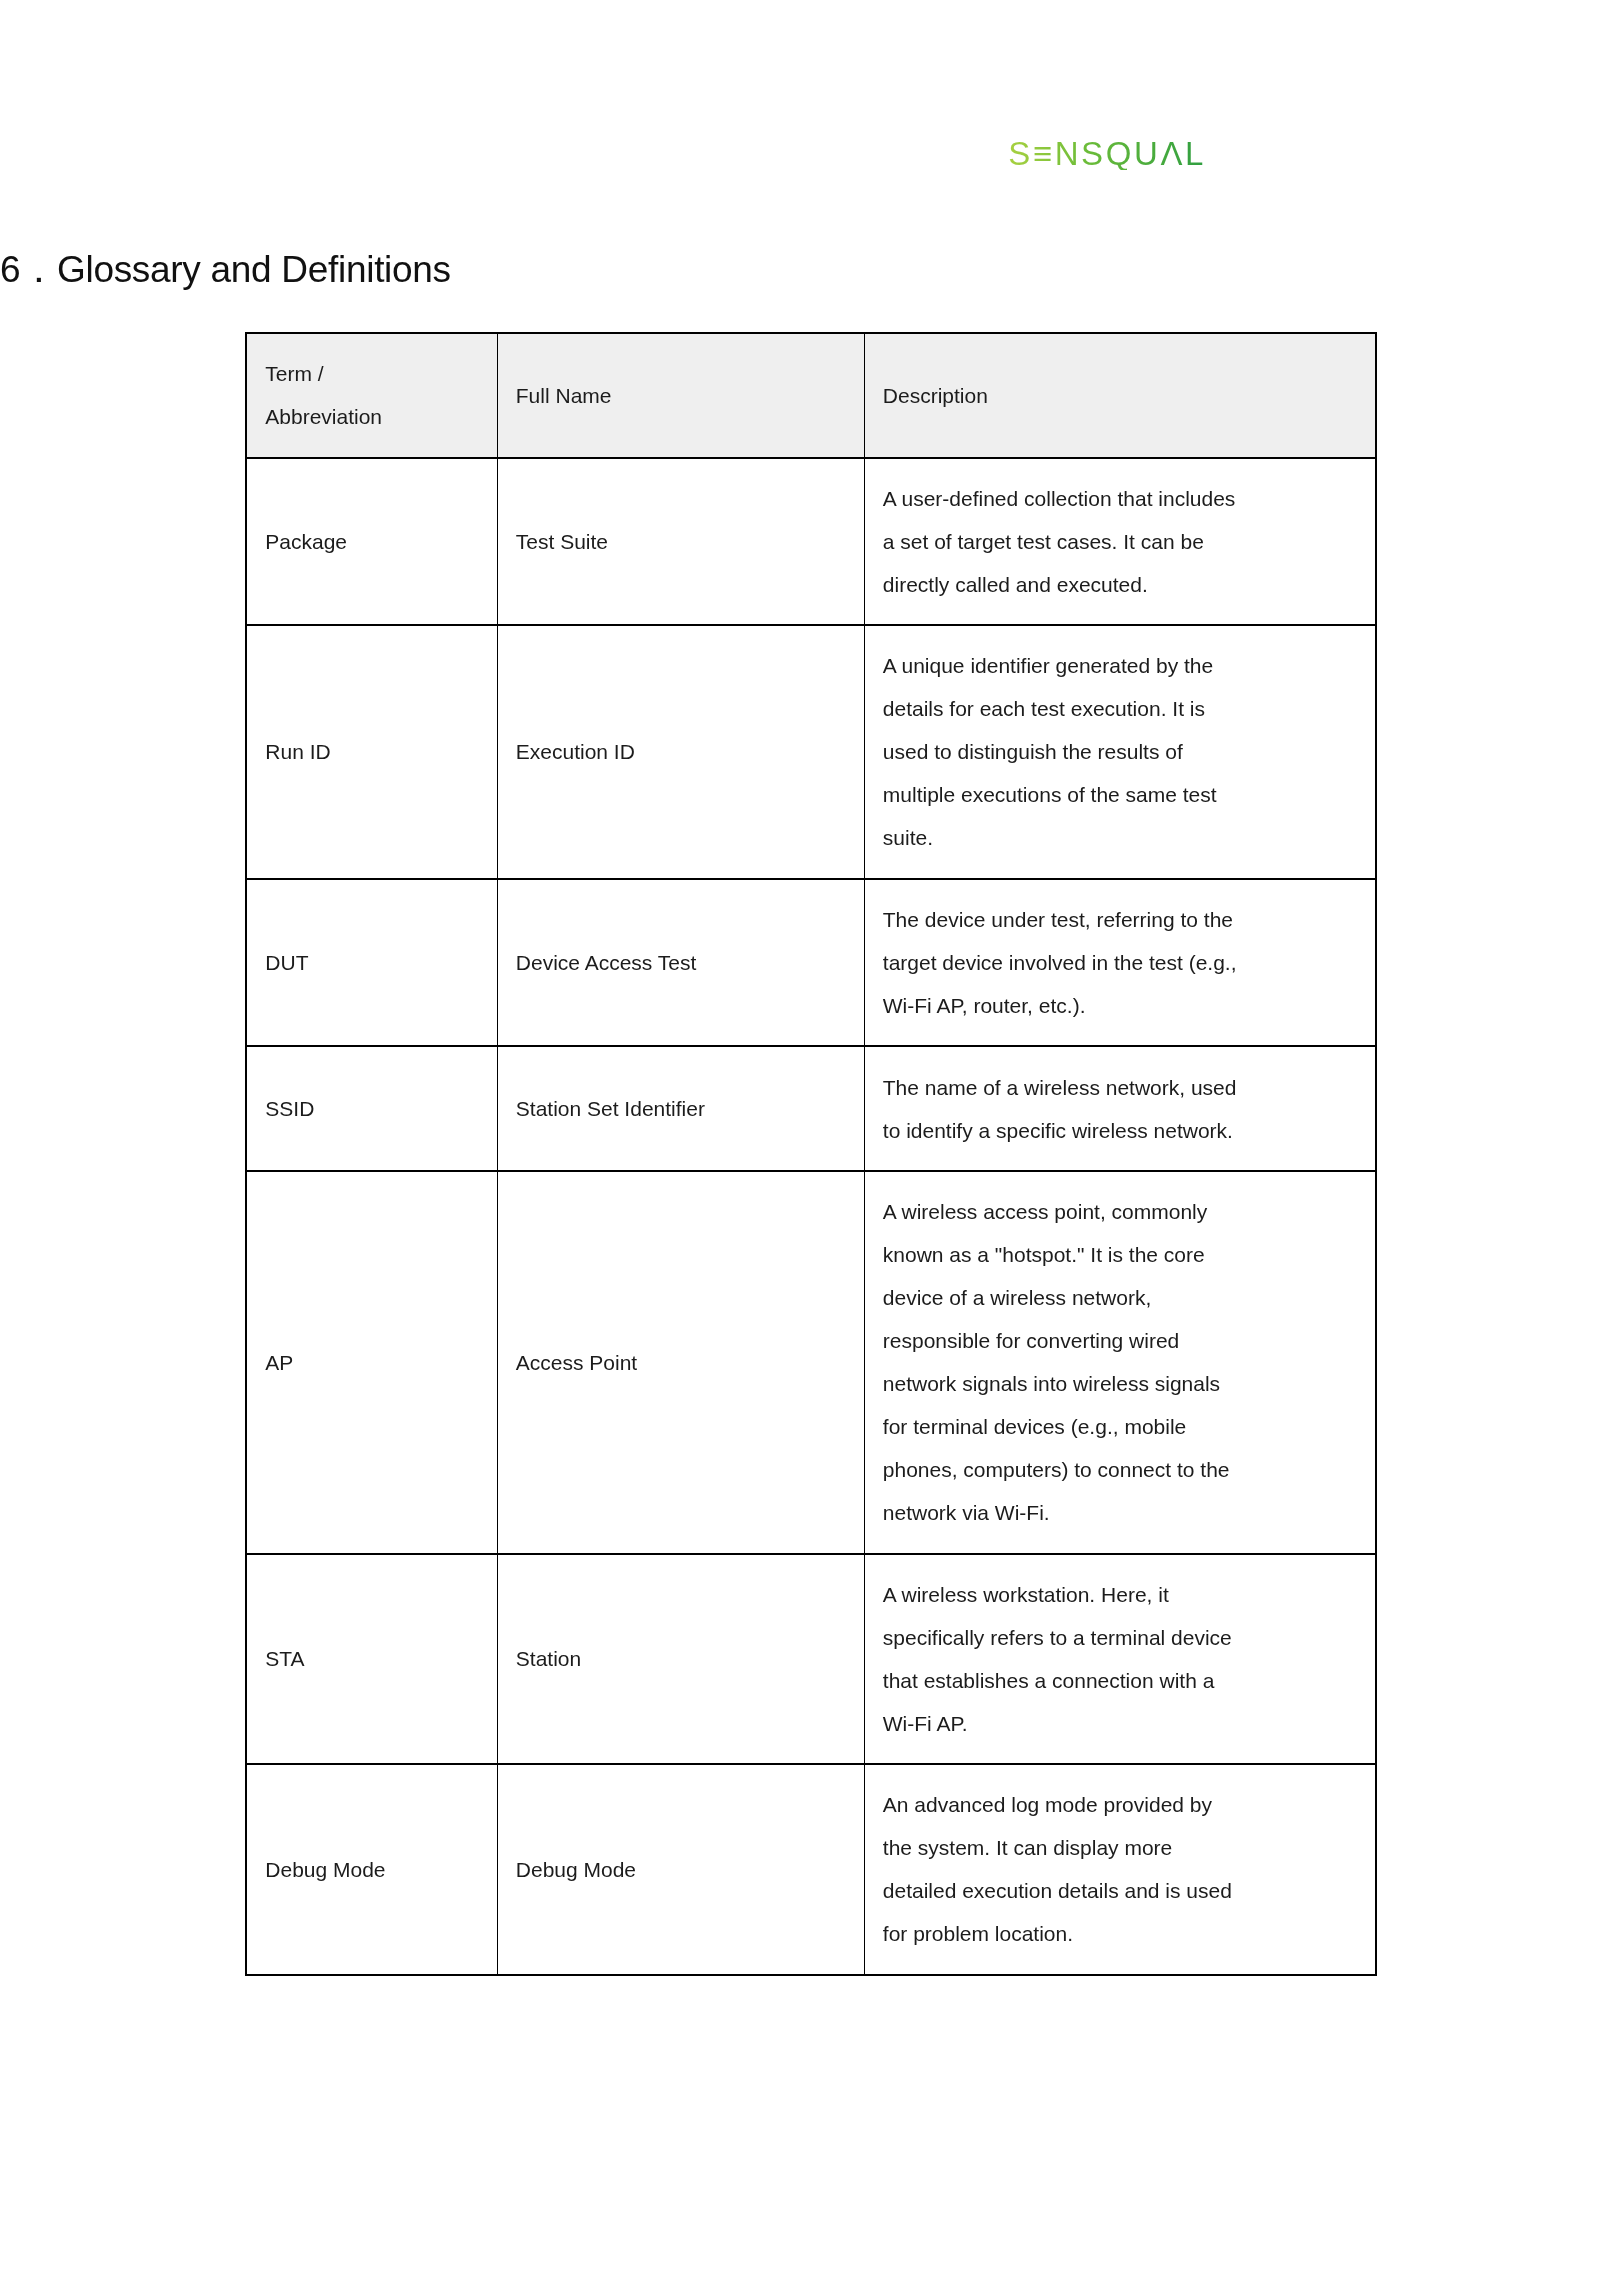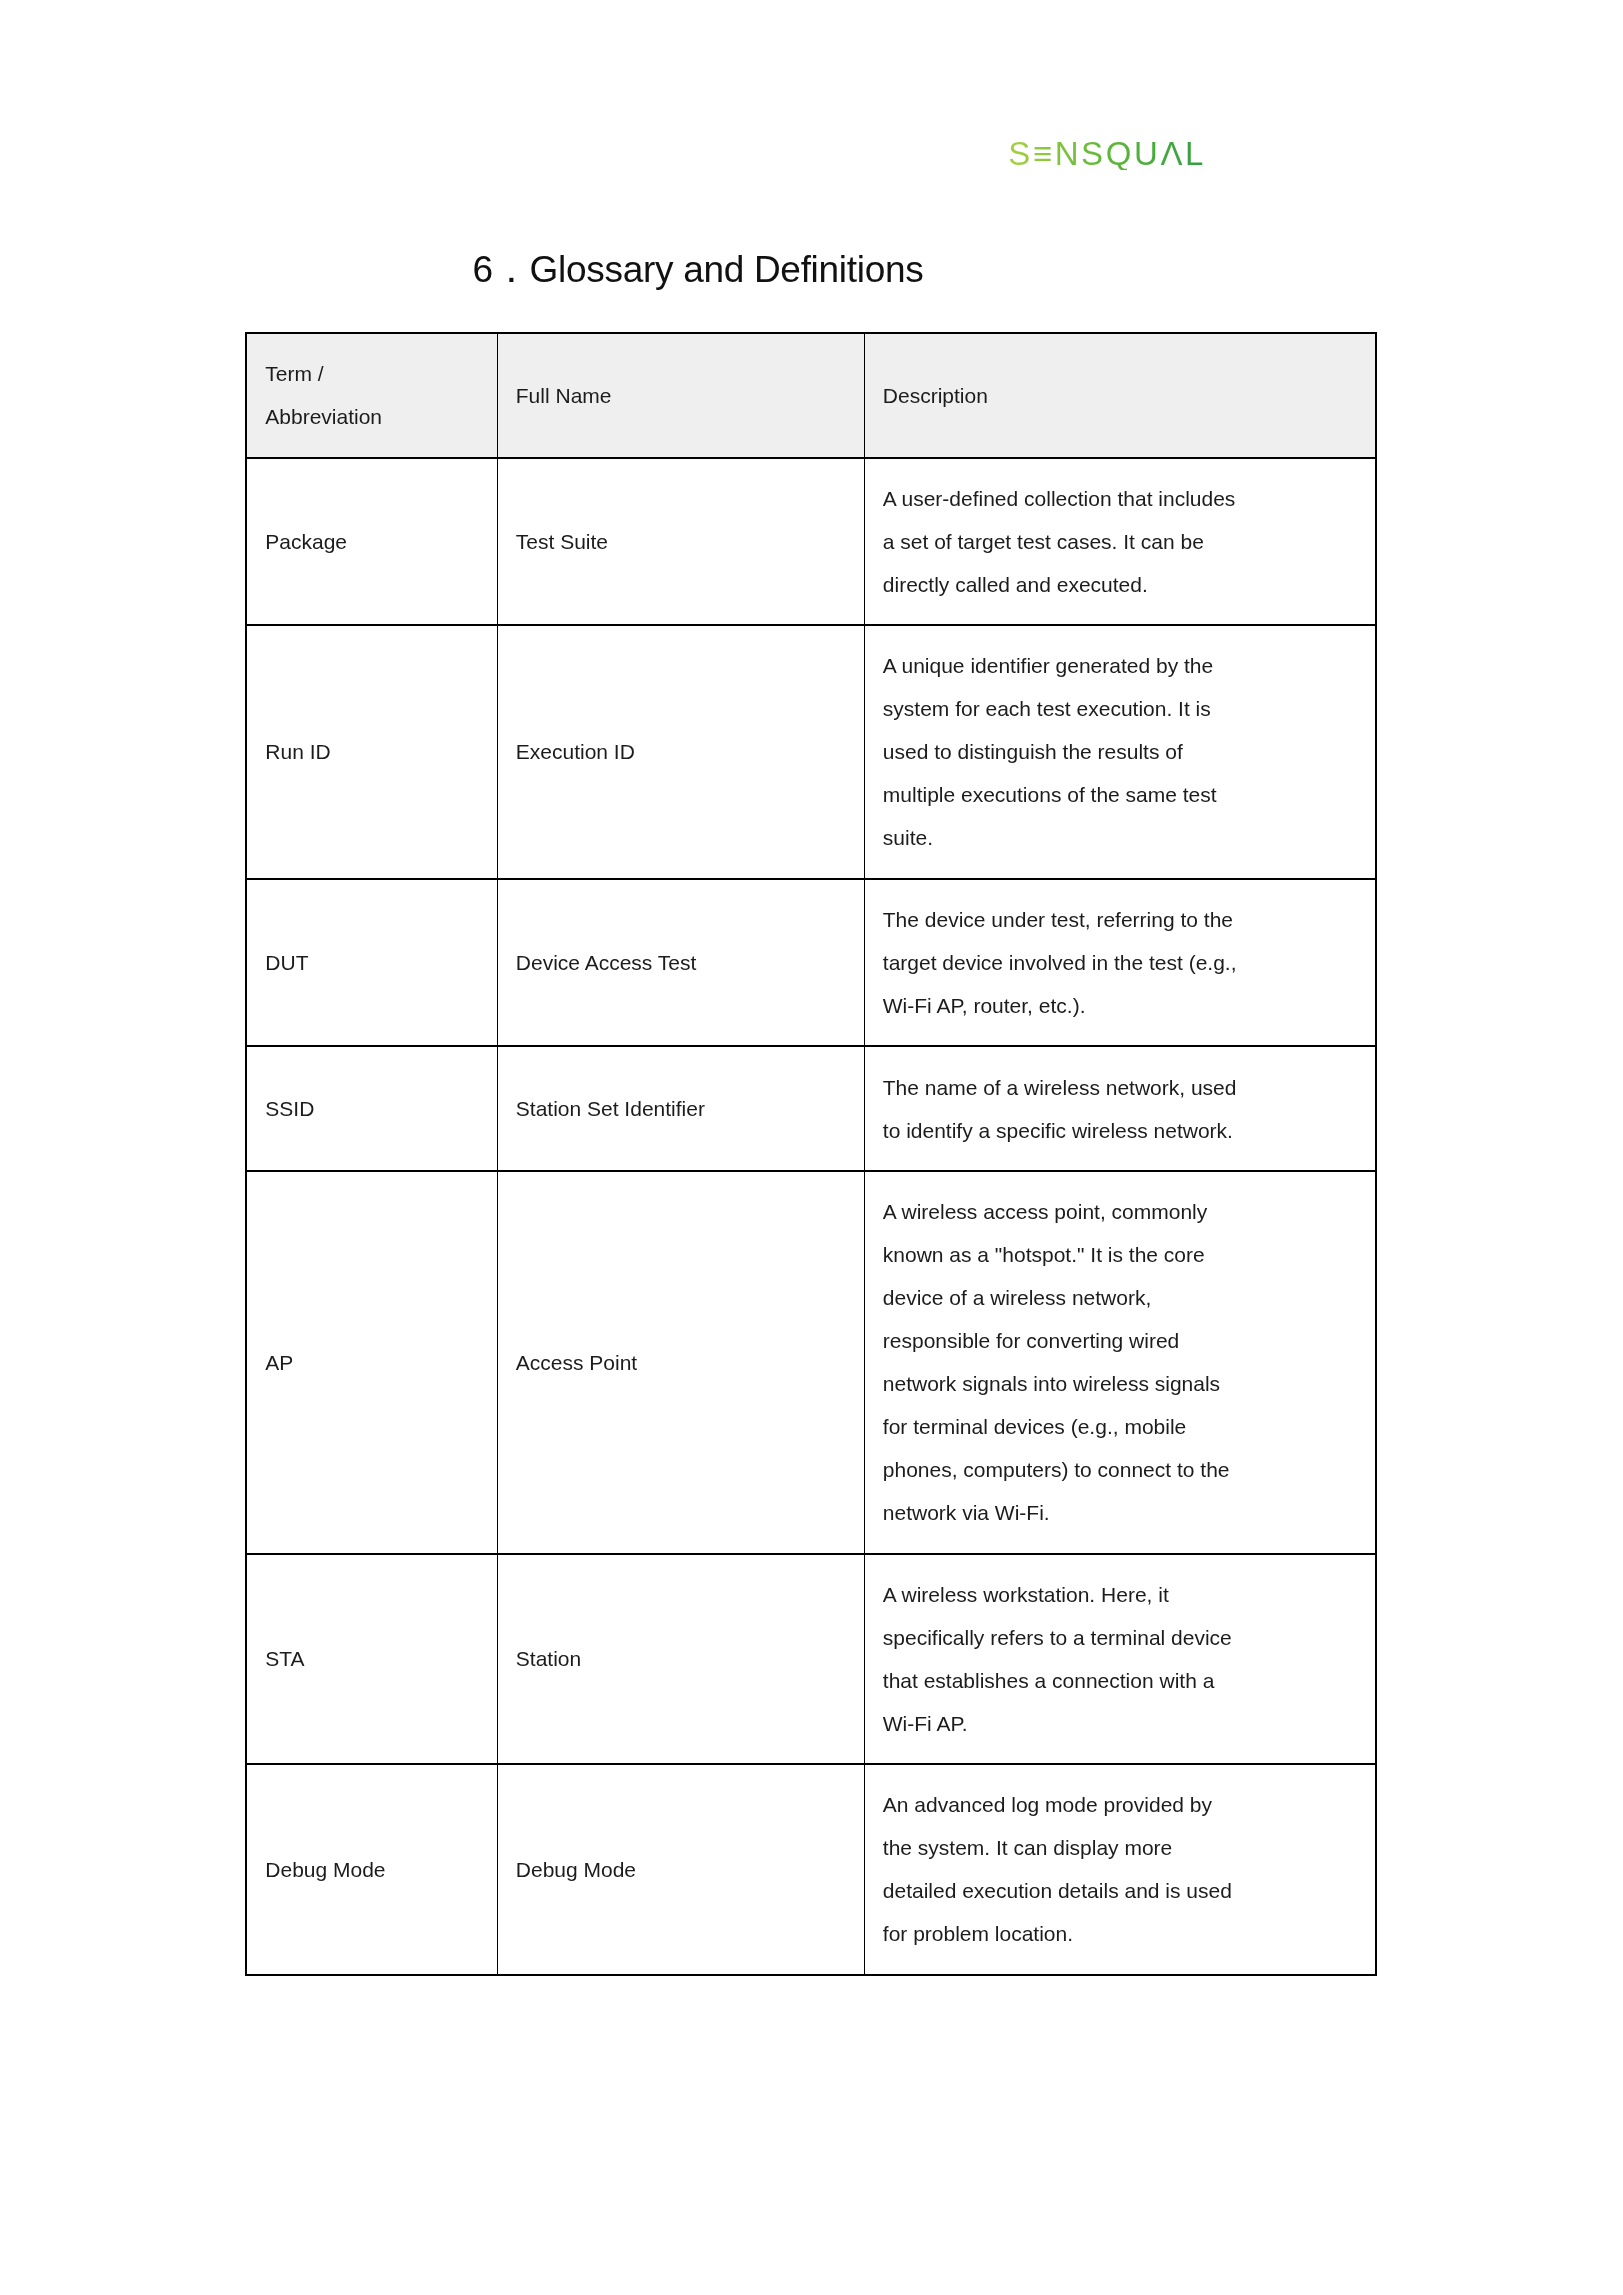--- a/index.html
+++ b/index.html
@@ -36,21 +36,20 @@
   @supports ((-webkit-background-clip: text) or (background-clip: text)) {
     .logo { color: transparent; }
   }
 
   
   .title {
     position: absolute;
     top: 220px;
     left: 0;
     right: 0;
-    text-align: center;
     font-size: 37px;
     font-weight: 400;
     letter-spacing: -0.3px;
     color: #111111;
     white-space: nowrap;
   }
 
   
   table.glossary {
     position: absolute;
@@ -126,21 +125,21 @@
         <td>Package</td>
         <td>Test Suite</td>
         <td>A user-defined collection that includes
 a set of target test cases. It can be
 directly called and executed.</td>
       </tr>
       <tr>
         <td>Run ID</td>
         <td>Execution ID</td>
         <td>A unique identifier generated by the
-system for each test execution. It is
+details for each test execution. It is
 used to distinguish the results of
 multiple executions of the same test
 suite.</td>
       </tr>
       <tr>
         <td>DUT</td>
         <td>Device Access Test</td>
         <td>The device under test, referring to the
 target device involved in the test (e.g.,
 Wi-Fi AP, router, etc.).</td>

